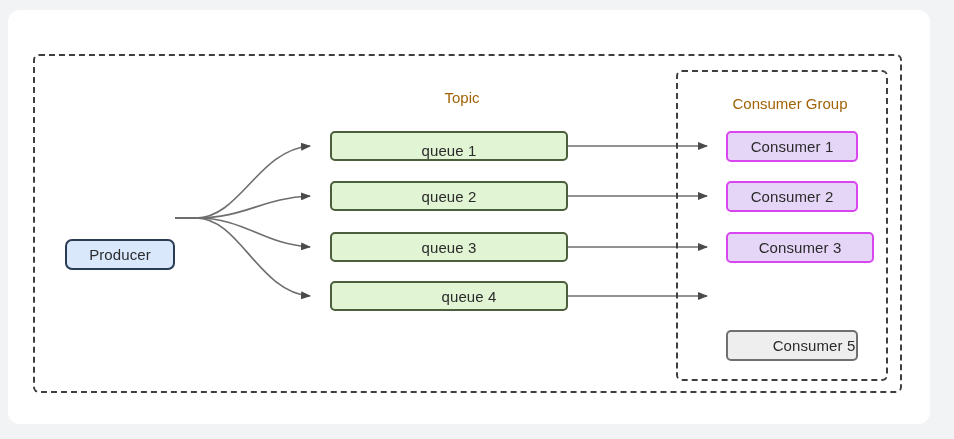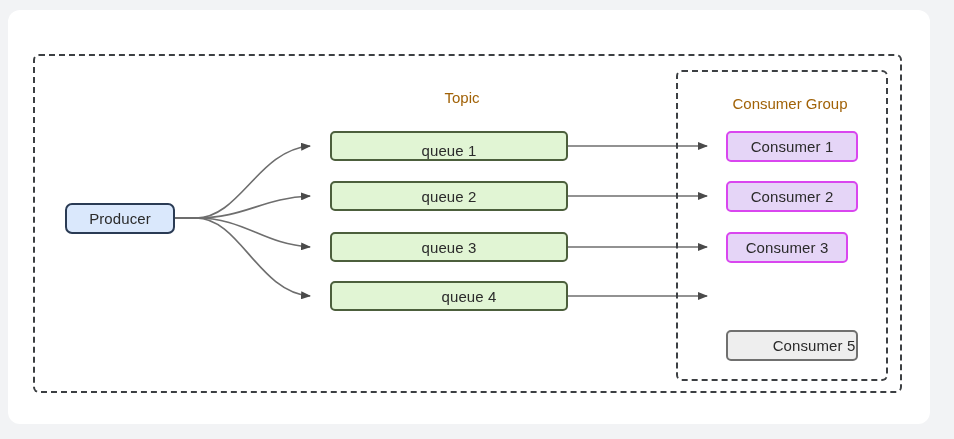--- a/index.html
+++ b/index.html
@@ -67,20 +67,21 @@
     justify-content: center;
     font-size: 15px;
     color: #2b2b2b;
     letter-spacing: 0.1px;
     white-space: nowrap;
   }
   .node.producer {
     background: #dae8fc;
     border: 2px solid #2a3b54;
     border-radius: 7px;
+    margin-top: 36px;
   }
   .node.queue {
     background: #e1f5d4;
     border: 2px solid #4c5f3c;
   }
   .node.consumer {
     background: #e5d5f7;
     border: 2px solid #d946ef;
   }
   .node.consumer-idle {
@@ -158,21 +159,21 @@
     <div class="node queue" style="left:330px; top:281px; width:238px; height:30px;padding-left:40px;">
       <span>queue 4</span>
     </div>
 
     <div class="node consumer" style="left:726px; top:131px; width:132px; height:31px;">
       <span>Consumer 1</span>
     </div>
     <div class="node consumer" style="left:726px; top:181px; width:132px; height:31px;">
       <span>Consumer 2</span>
     </div>
-    <div class="node consumer" style="left:726px; top:232px; width:122px; height:31px;text-align:center;">
+    <div class="node consumer" style="left:726px; top:232px; width:148px; height:31px;text-align:center;">
       <span>Consumer 3</span>
     </div>
     <div class="node consumer-idle" style="left:726px; top:330px; width:132px; height:31px;">
       <span>Consumer 5</span>
     </div>
 
   </div>
 </div>
 
 </body></html>

